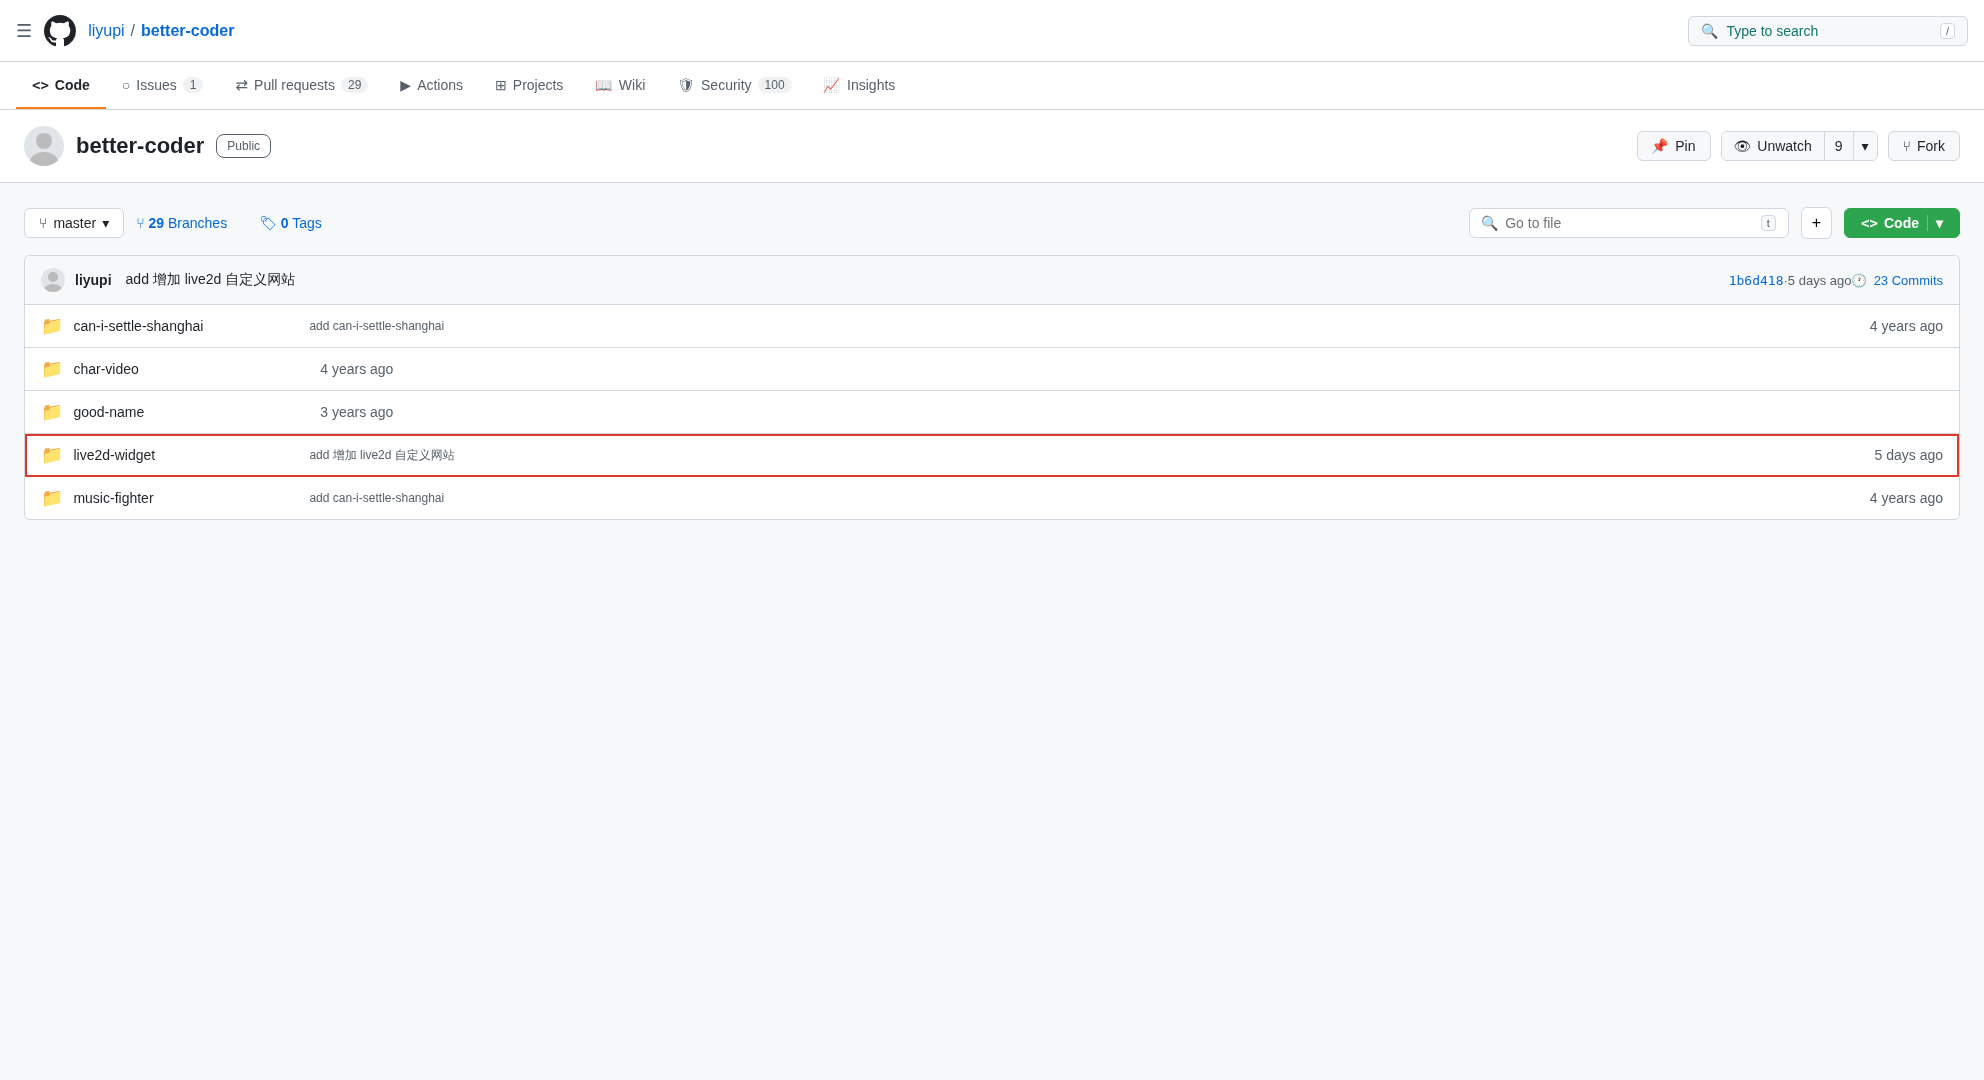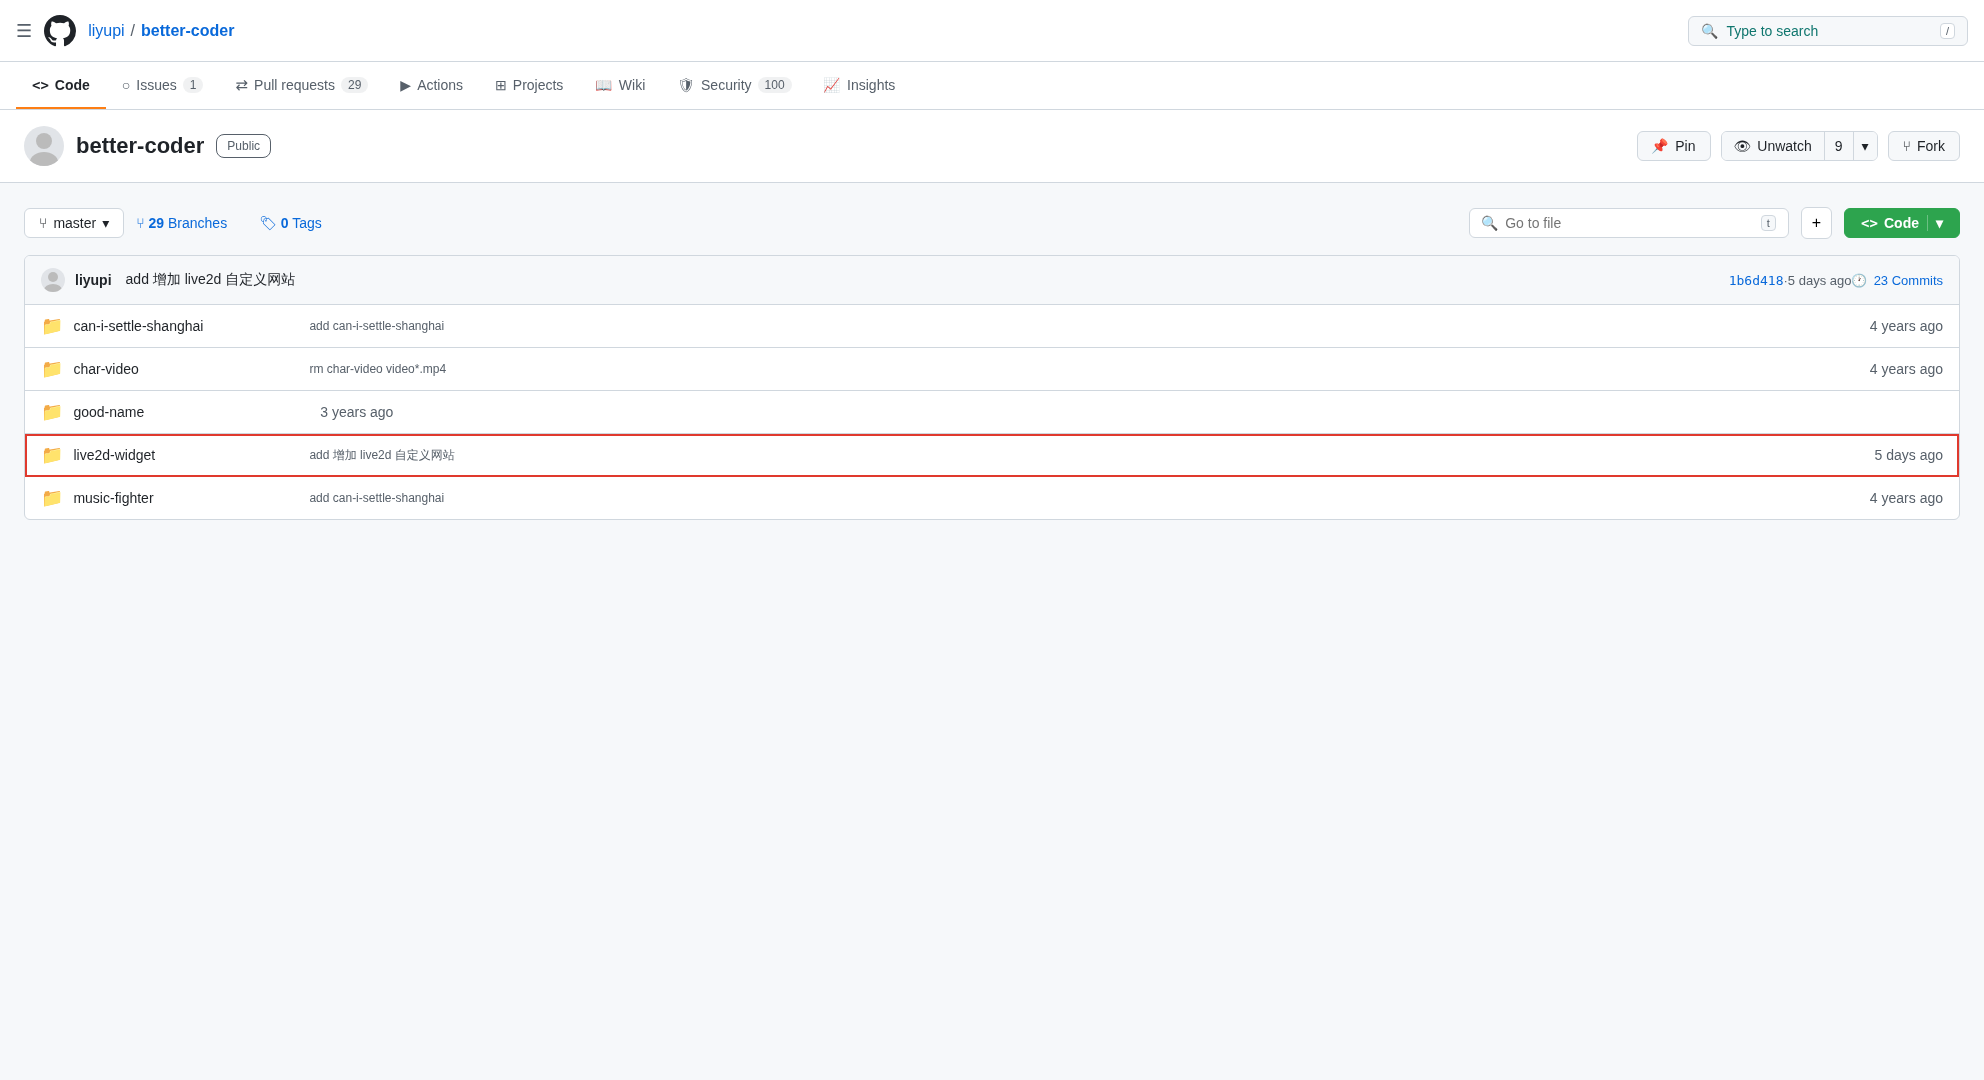--- a/index.html
+++ b/index.html
@@ -297,21 +297,20 @@
       <a>can-i-settle-shanghai</a>
     </span>
     <span class="file-commit">add can-i-settle-shanghai</span>
     <span class="file-time">4 years ago</span>
   </div>
         <div class="file-row">
     <span class="folder-icon">📁</span>
     <span class="file-name">
       <a>char-video</a>
     </span>
-    <span class="file-commit">rm char-video video*.mp4</span>
     <span class="file-time">4 years ago</span>
   </div>
         <div class="file-row">
     <span class="folder-icon">📁</span>
     <span class="file-name">
       <a>good-name</a>
     </span>
     <span class="file-time">3 years ago</span>
   </div>
         <div class="file-row selected-folder">

